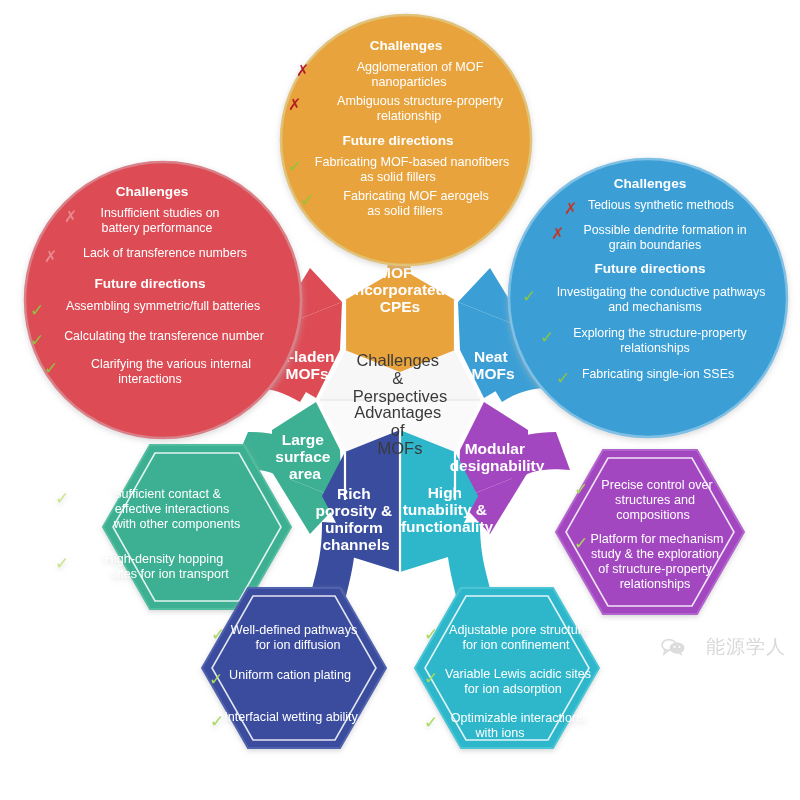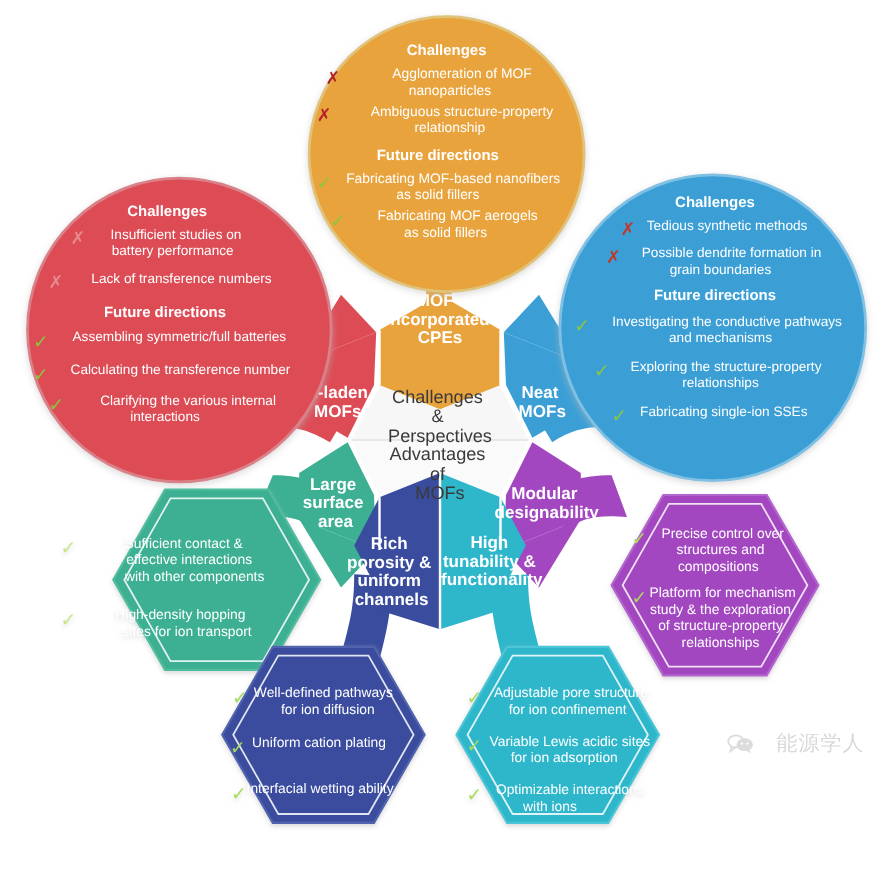--- a/index.html
+++ b/index.html
@@ -9,21 +9,21 @@
     font-family:"Liberation Sans","DejaVu Sans",sans-serif;
     overflow:hidden;
     position:relative;
   }
   #stage{position:relative;width:800px;height:704px;}
   svg#figure{position:absolute;left:0;top:0;width:800px;height:800px;display:block;}
 
   .node-text{fill:#ffffff;text-anchor:middle;dominant-baseline:middle;}
 
   .watermark{
-    position:absolute;right:14px;bottom:15px;
+    position:absolute;right:14px;bottom:44px;
     display:flex;align-items:center;gap:20px;
     color:#d8d8d8;font-size:19px;letter-spacing:1px;
     user-select:none;
   }
   .watermark .wm-ico{display:block;}
 </style>
 </head>
 <body>
 
 <div id="stage">

